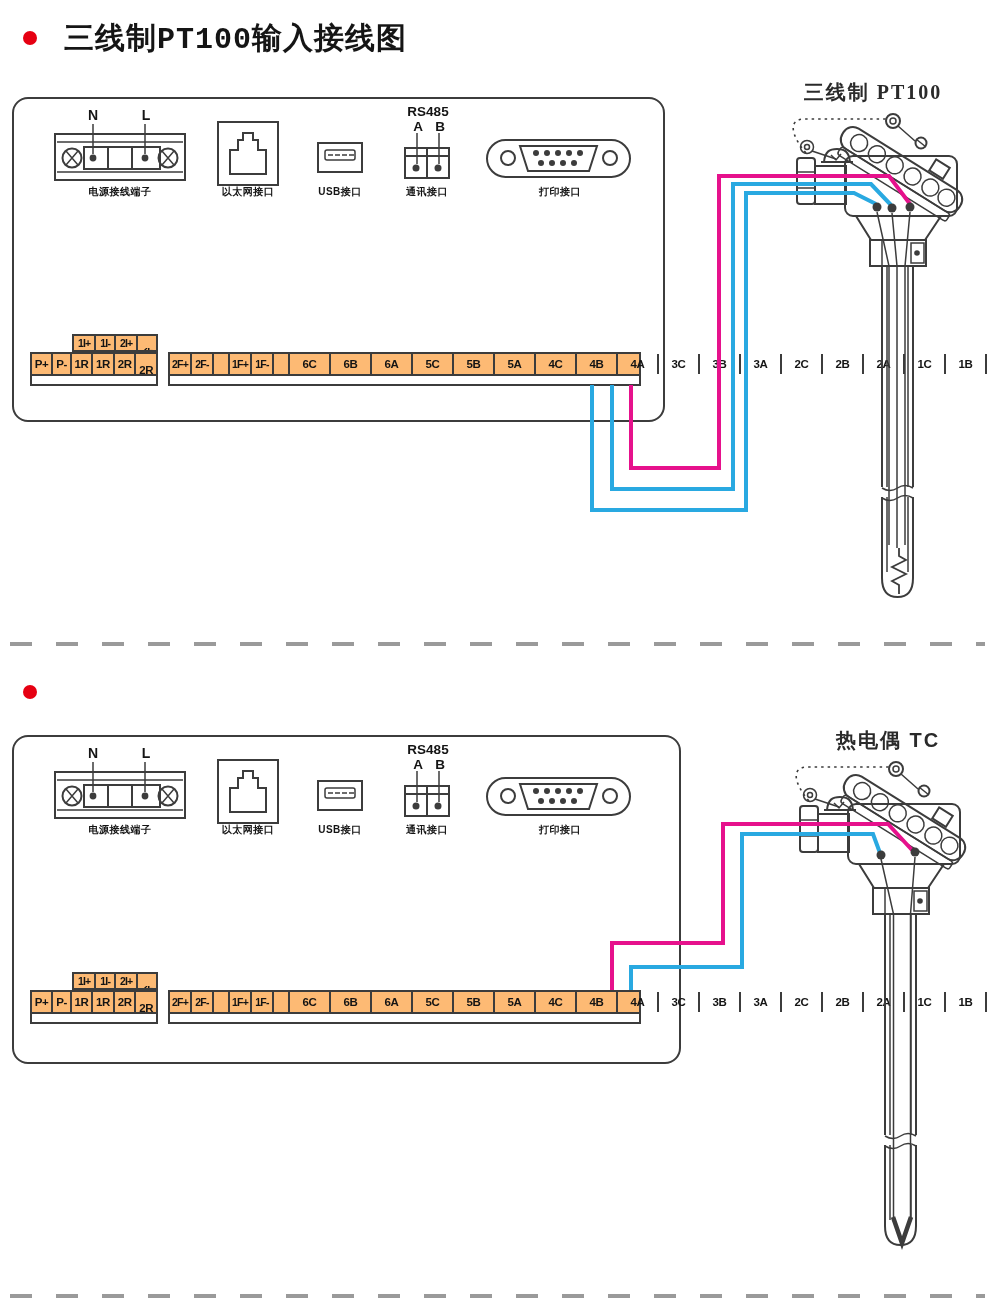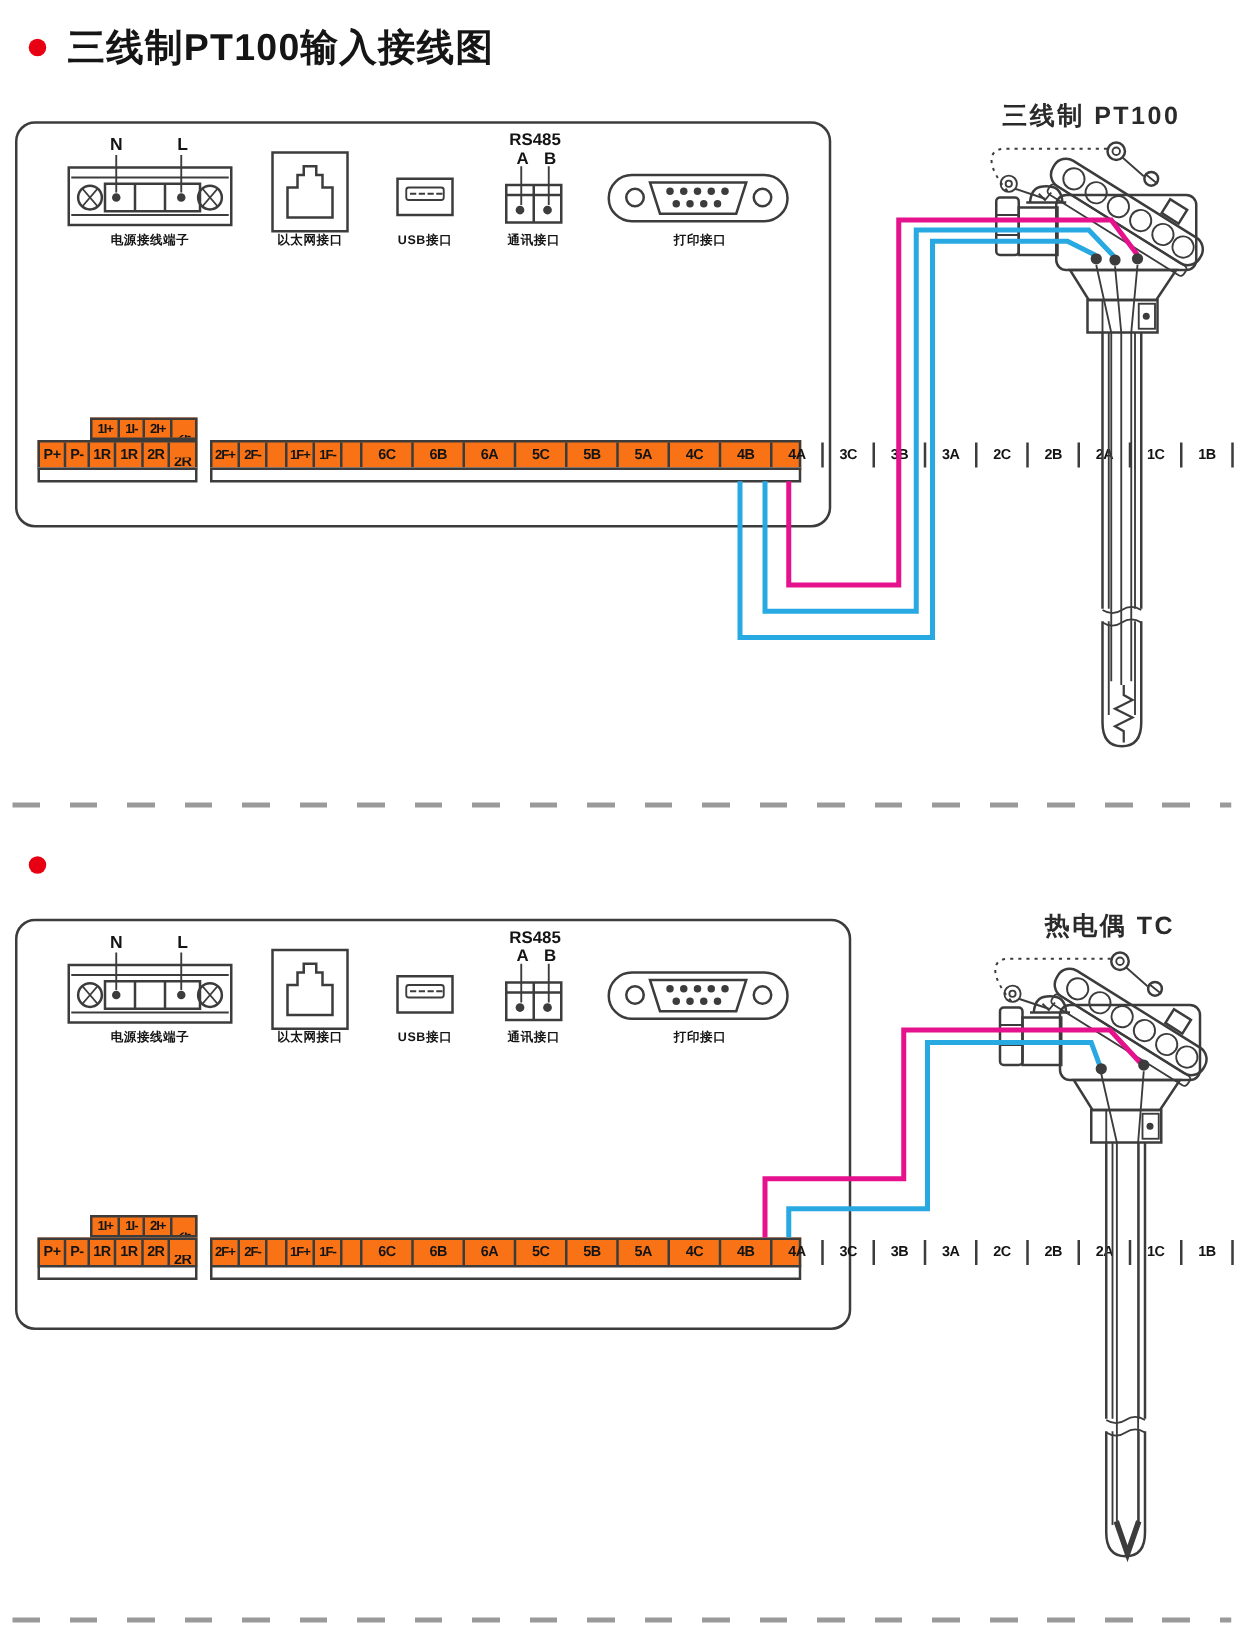--- a/index.html
+++ b/index.html
@@ -9,21 +9,21 @@
   .bullet{position:absolute;width:14px;height:14px;border-radius:50%;background:var(--red);}
   .sec-title{position:absolute;font-size:30px;font-weight:600;color:#151515;letter-spacing:1px;white-space:nowrap;}
   
   .panel{position:absolute;border:2.5px solid var(--line);border-radius:16px;background:#fff;z-index:1;}
   
   .port-label{position:absolute;transform:translateX(-50%);font-size:10px;font-weight:700;color:#141414;white-space:nowrap;z-index:2;letter-spacing:0.5px;}
   .pin-label{position:absolute;transform:translateX(-50%);font-size:14px;font-weight:700;color:#141414;z-index:2;}
   .proto-label{position:absolute;transform:translateX(-50%);font-size:13.5px;font-weight:700;color:#141414;z-index:2;}
   .sensor-label{position:absolute;transform:translateX(-50%);font-size:20px;font-weight:700;color:#2a2a2a;white-space:nowrap;z-index:2;letter-spacing:2px;}
   
-  .strip{position:absolute;display:flex;border:2px solid var(--line);background:#f97316;box-sizing:border-box;z-index:2;}
+  .strip{position:absolute;display:flex;border:2px solid var(--line);background:#fdba74;box-sizing:border-box;z-index:2;}
   .strip .cell{box-sizing:border-box;border-right:2px solid var(--line);display:flex;align-items:center;justify-content:center;
                font-weight:700;color:#141414;overflow:hidden;white-space:nowrap;}
   .strip .cell:last-child{border-right:none;margin-top:12px;}
   .strip-main{height:24px;}
   .strip-main .cell{font-size:11.5px;letter-spacing:-0.4px;}
   .strip-left .cell{flex:1 1 auto;}
   .strip-right .cell{width:41px;flex:0 0 auto;}
   .strip-right .cell.wide{width:22px;font-size:10.5px;letter-spacing:-0.8px;}
   .strip-right .cell.blank{width:16px;}
   .strip-small{height:18px;}
@@ -40,21 +40,21 @@
   .wire-pink{stroke:var(--pink);fill:none;stroke-width:4;stroke-linejoin:miter;}
   .wire-blue{stroke:var(--blue);fill:none;stroke-width:4;stroke-linejoin:miter;}
   .dotted{stroke:var(--line);fill:none;stroke-width:1.6;stroke-dasharray:2.5 4;}
 </style>
 </head>
 <body>
 
 <div id="screen">
 
   <span class="bullet" style="left:23px;top:31px;"></span>
-  <div class="sec-title" style="left:54px;top:18px;">三线制PT100输入接线图</div>
+  <div class="sec-title" style="left:64px;top:18px;font-family:Liberation Mono, monospace;">三线制PT100输入接线图</div>
 
   <div class="panel" style="left:12px;top:97px;width:649px;height:321px;"></div>
 
   <div class="pin-label" style="left:93px;top:107px;">N</div>
   <div class="pin-label" style="left:146px;top:107px;">L</div>
   <div class="proto-label" style="left:428px;top:104px;">RS485</div>
   <div class="proto-label" style="left:418px;top:119px;">A</div>
   <div class="proto-label" style="left:440px;top:119px;">B</div>
 
   <div class="port-label" style="left:120px;top:185px;">电源接线端子</div>
@@ -99,21 +99,21 @@
       <span class="cell">3A</span>
       <span class="cell">2C</span>
       <span class="cell">2B</span>
       <span class="cell">2A</span>
       <span class="cell">1C</span>
       <span class="cell">1B</span>
       <span class="cell">1A</span>
     </div>
   <div class="bar" style="left:168px;top:374px;width:473px;"></div>
 
-  <div class="sensor-label" style="left:873px;top:79px;">三线制  PT100</div>
+  <div class="sensor-label" style="left:873px;top:79px;font-family:Liberation Serif, serif;">三线制  PT100</div>
 
   <div class="separator" style="top:642px;"></div>
 
   <span class="bullet" style="left:23px;top:685px;"></span>
 
   <div class="panel" style="left:12px;top:735px;width:665px;height:325px;"></div>
 
   <div class="pin-label" style="left:93px;top:745px;">N</div>
   <div class="pin-label" style="left:146px;top:745px;">L</div>
   <div class="proto-label" style="left:428px;top:742px;">RS485</div>

